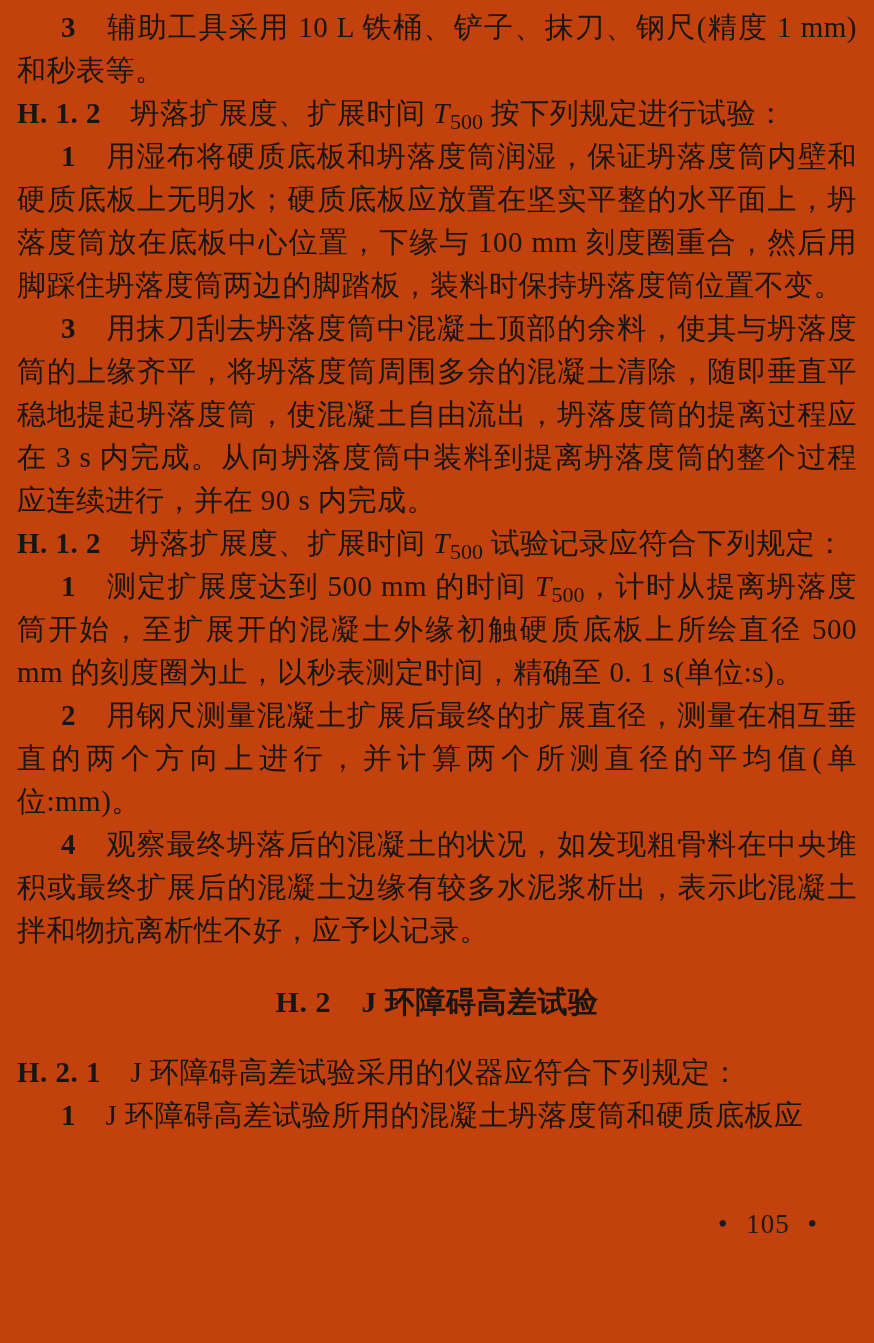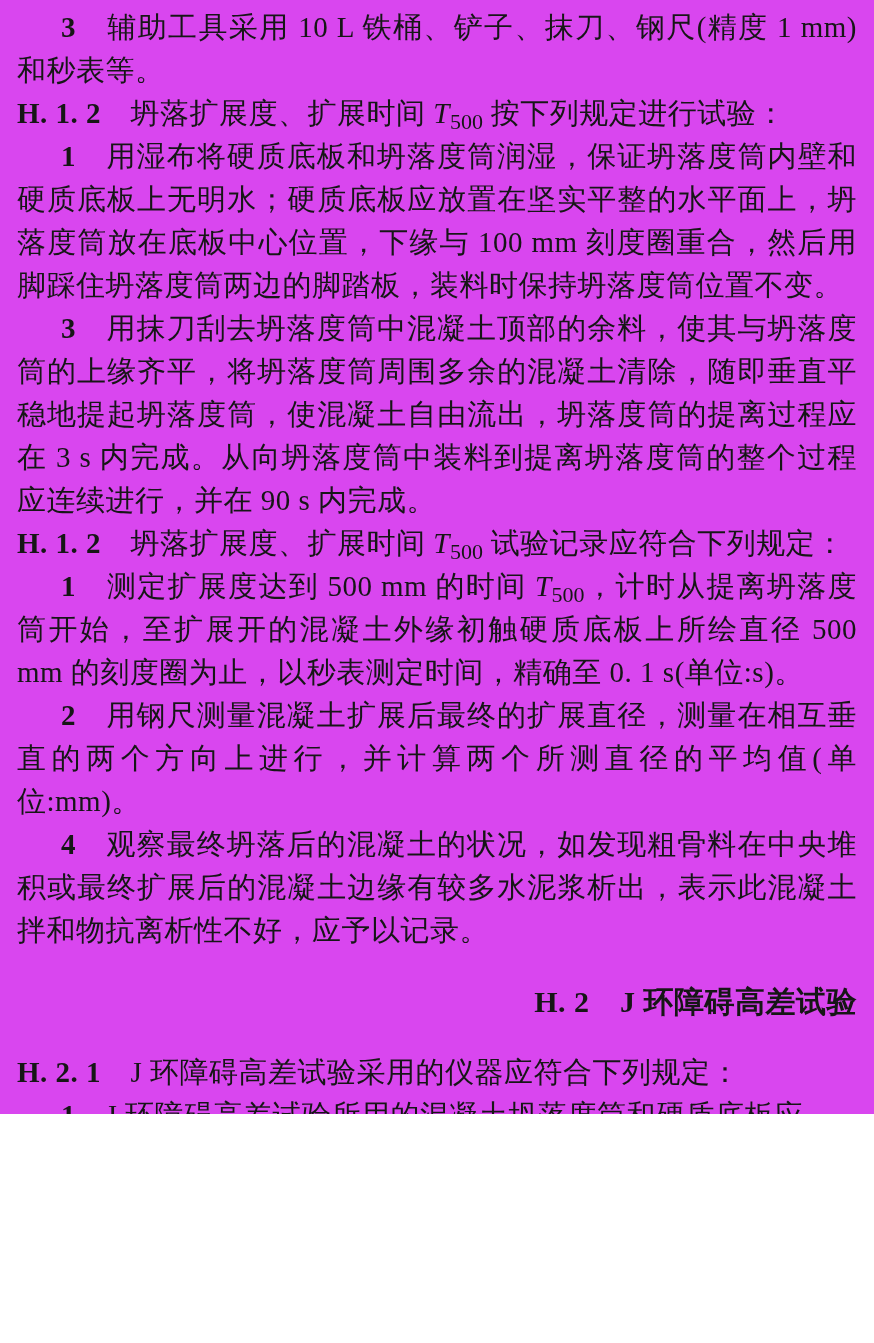--- a/index.html
+++ b/index.html
@@ -3,22 +3,22 @@
 <meta charset="utf-8">
 <style>
   html, body {
     margin: 0;
     padding: 0;
     background: #ffffff;
   }
   .page {
     position: relative;
     width: 874px;
-    height: 1114px;
-    background: #d946ef;
+    height: 1343px;
+    background: #c2410c;
     overflow: hidden;
     font-family: "Liberation Serif", "DejaVu Serif", serif;
     color: #161616;
   }
   .content {
     position: absolute;
     left: 17px;
     top: 6px;
     width: 840px;
   }
@@ -26,21 +26,21 @@
     margin: 0;
     font-size: 29px;
     line-height: 43px;
     text-align: justify;
     text-justify: inter-ideograph;
     letter-spacing: 0.5px;
   }
   p.item { text-indent: 44px; }
   p.clause { text-indent: 0; }
   p.heading {
-    text-align: right;
+    text-align: center;
     font-weight: bold;
     text-indent: 0;
     margin: 28px 0;
     font-size: 30px;
   }
   .b { font-weight: bold; }
   .i { font-style: italic; }
   .sub {
     font-size: 22px;
     font-style: normal;

